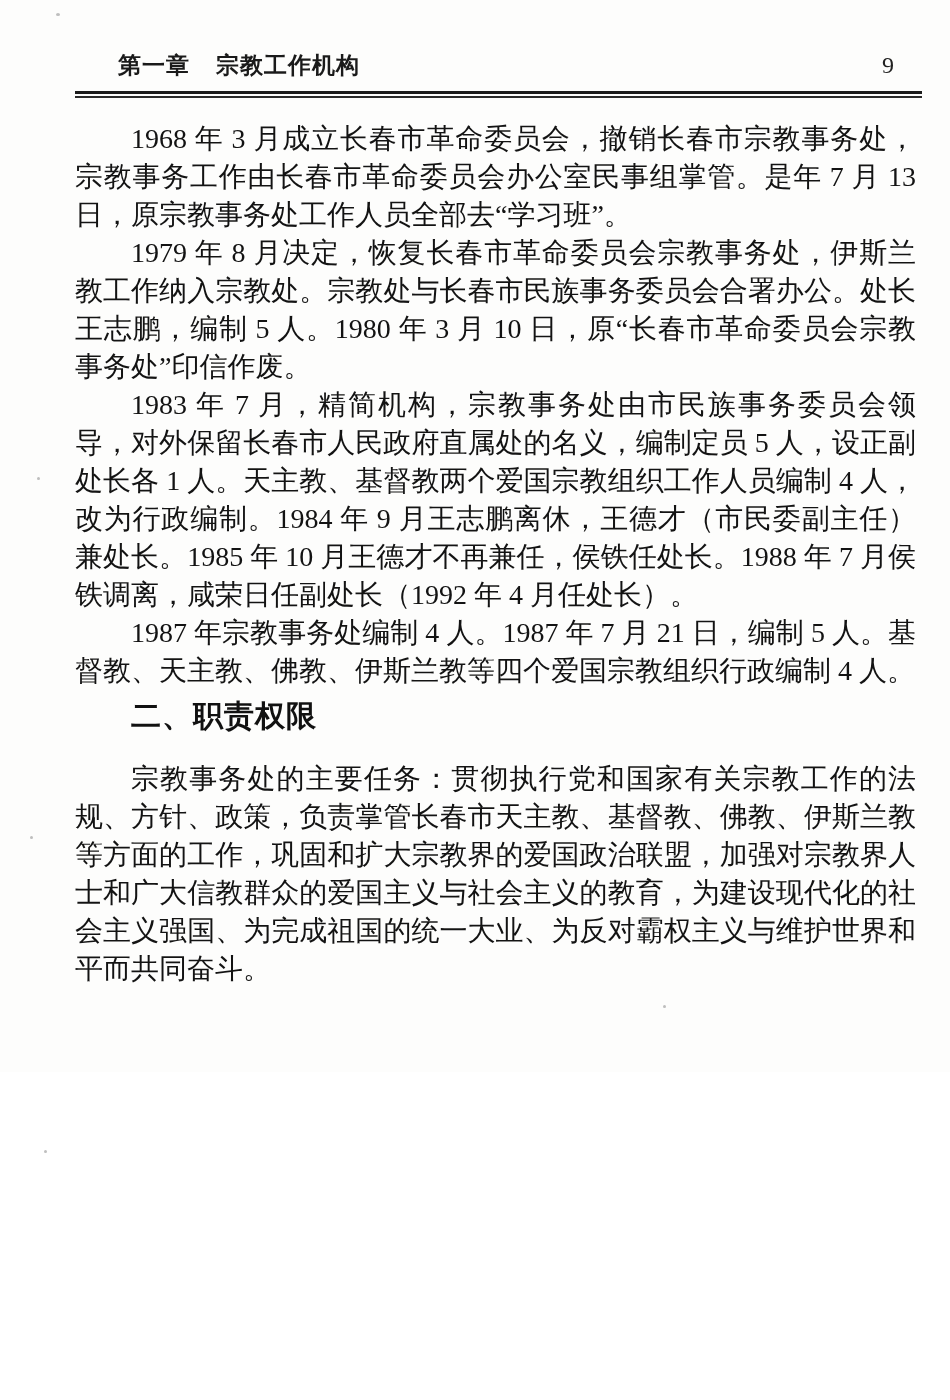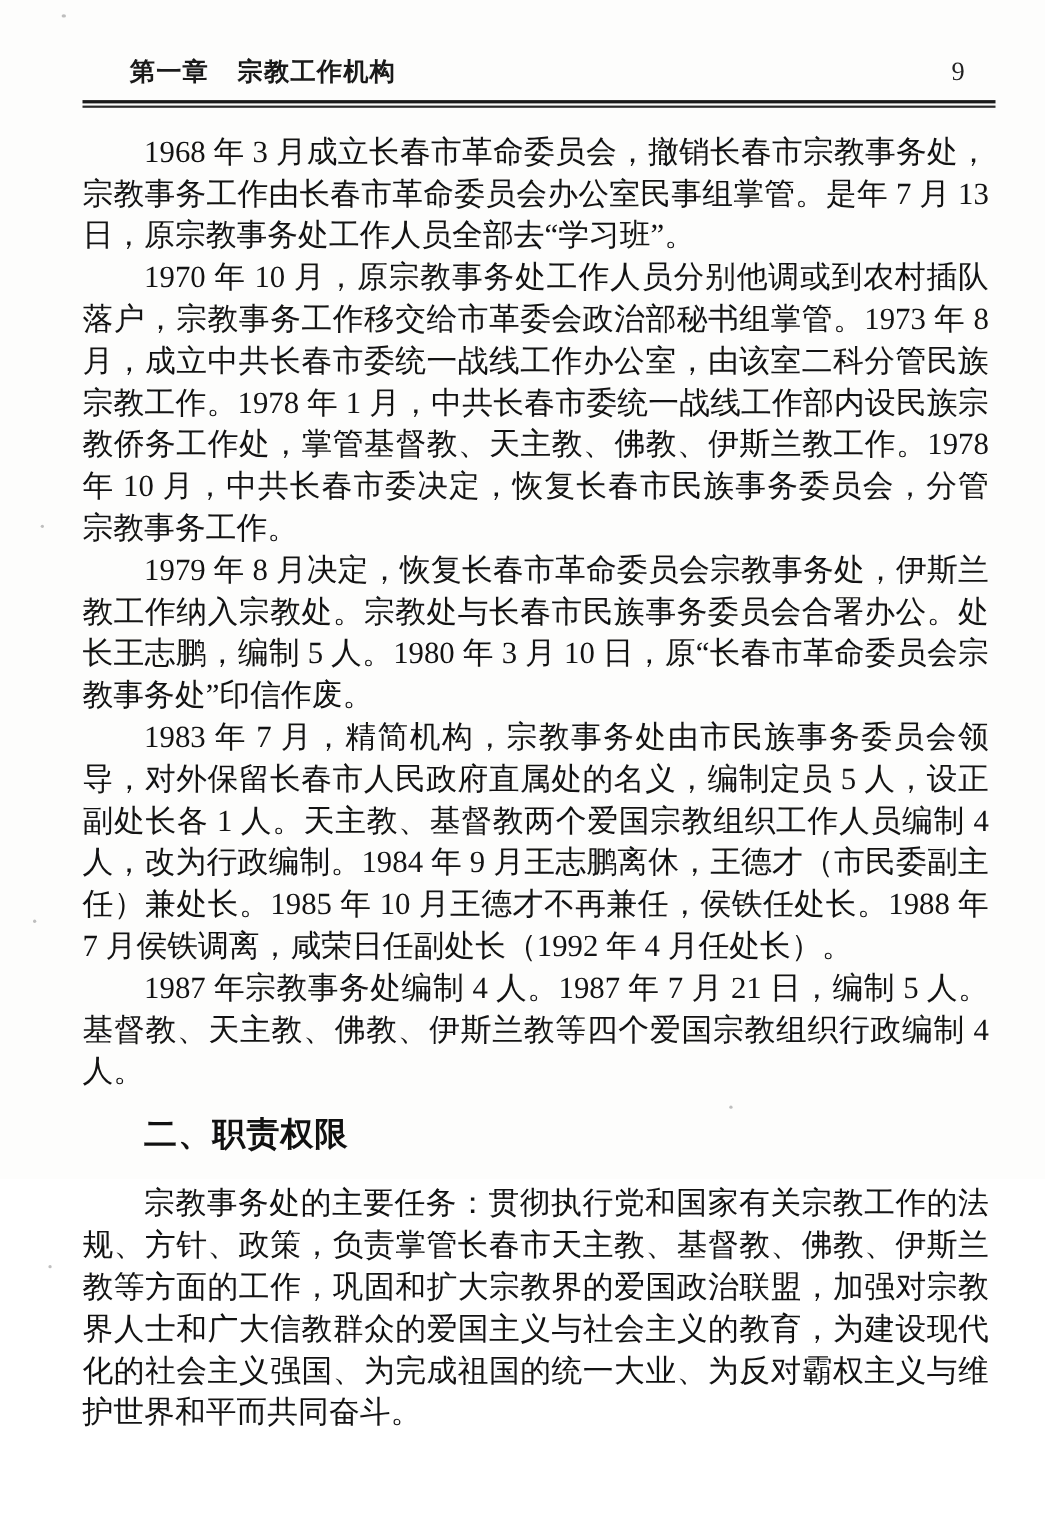--- a/index.html
+++ b/index.html
@@ -14,21 +14,21 @@
     position: relative;
     font-family: "Liberation Serif", "DejaVu Serif", serif;
     color: #161616;
   }
   .page {
     position: relative;
     width: 950px;
     height: 1072px;
     background: #fdfdfc;
     box-sizing: border-box;
-    padding: 50px 51px 0 75px;
+    padding: 50px 34px 0 75px;
   }
   
   .running-header {
     display: flex;
     justify-content: space-between;
     align-items: baseline;
     padding-left: 43px;
     padding-right: 22px;
   }
   .header-left {
@@ -61,21 +61,21 @@
   }
   .content p {
     margin: 0;
     text-indent: 2em;
   }
   .section-heading {
     font-family: "Liberation Sans", "DejaVu Sans", sans-serif;
     font-weight: bold;
     font-size: 30px;
     line-height: 36px;
-    margin: 20px 0 26px 56px;
+    margin: 8px 0 26px 56px;
     text-indent: 0;
     color: #111111;
     letter-spacing: 1px;
   }
   
   .speck {
     position: absolute;
     background: #8a8a8a;
     border-radius: 50%;
     opacity: 0.55;
@@ -95,21 +95,20 @@
     <div class="header-left">
       <span class="chapter-label">第一章</span><span class="chapter-title">宗教工作机构</span>
     </div>
     <span class="page-number">9</span>
   </div>
 
   <div class="header-rule"></div>
 
   <div class="content">
     <p>1968 年 3 月成立长春市革命委员会，撤销长春市宗教事务处，宗教事务工作由长春市革命委员会办公室民事组掌管。是年 7 月 13 日，原宗教事务处工作人员全部去“学习班”。</p>
-    <p>1970 年 10 月，原宗教事务处工作人员分别他调或到农村插队落户，宗教事务工作移交给市革委会政治部秘书组掌管。1973 年 8 月，成立中共长春市委统一战线工作办公室，由该室二科分管民族宗教工作。1978 年 1 月，中共长春市委统一战线工作部内设民族宗教侨务工作处，掌管基督教、天主教、佛教、伊斯兰教工作。1978 年 10 月，中共长春市委决定，恢复长春市民族事务委员会，分管宗教事务工作。</p>
     <p>1979 年 8 月决定，恢复长春市革命委员会宗教事务处，伊斯兰教工作纳入宗教处。宗教处与长春市民族事务委员会合署办公。处长王志鹏，编制 5 人。1980 年 3 月 10 日，原“长春市革命委员会宗教事务处”印信作废。</p>
     <p>1983 年 7 月，精简机构，宗教事务处由市民族事务委员会领导，对外保留长春市人民政府直属处的名义，编制定员 5 人，设正副处长各 1 人。天主教、基督教两个爱国宗教组织工作人员编制 4 人，改为行政编制。1984 年 9 月王志鹏离休，王德才（市民委副主任）兼处长。1985 年 10 月王德才不再兼任，侯铁任处长。1988 年 7 月侯铁调离，咸荣日任副处长（1992 年 4 月任处长）。</p>
     <p>1987 年宗教事务处编制 4 人。1987 年 7 月 21 日，编制 5 人。基督教、天主教、佛教、伊斯兰教等四个爱国宗教组织行政编制 4 人。</p>
 
     <h2 class="section-heading">二、职责权限</h2>
 
     <p>宗教事务处的主要任务：贯彻执行党和国家有关宗教工作的法规、方针、政策，负责掌管长春市天主教、基督教、佛教、伊斯兰教等方面的工作，巩固和扩大宗教界的爱国政治联盟，加强对宗教界人士和广大信教群众的爱国主义与社会主义的教育，为建设现代化的社会主义强国、为完成祖国的统一大业、为反对霸权主义与维护世界和平而共同奋斗。</p>
 
   </div>
 

